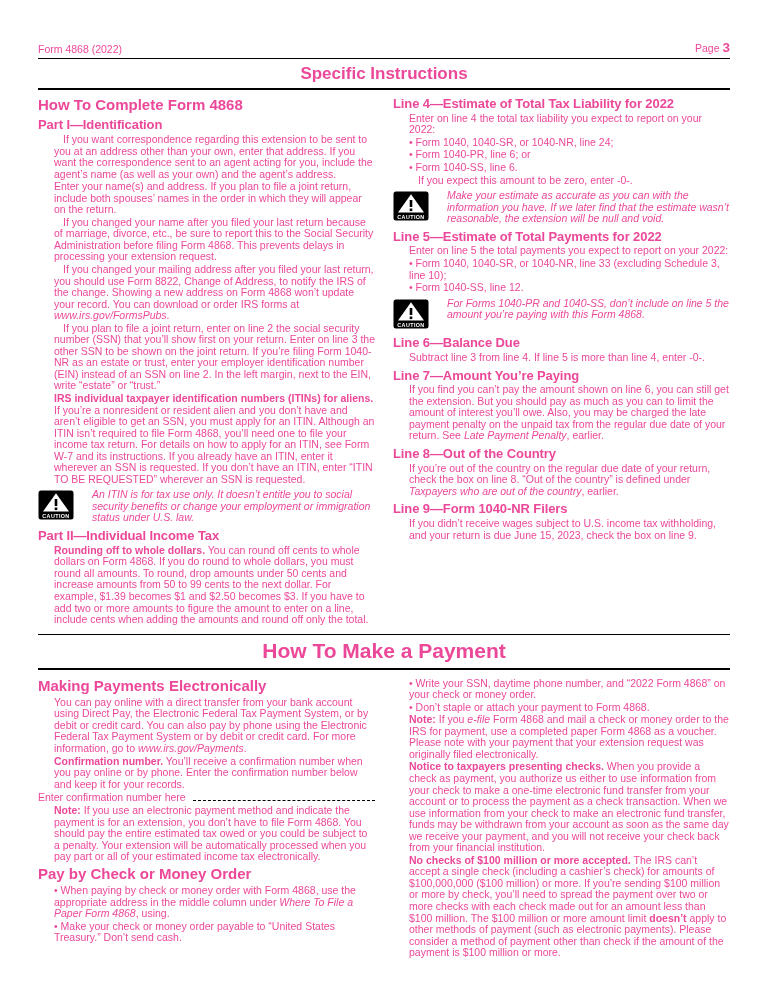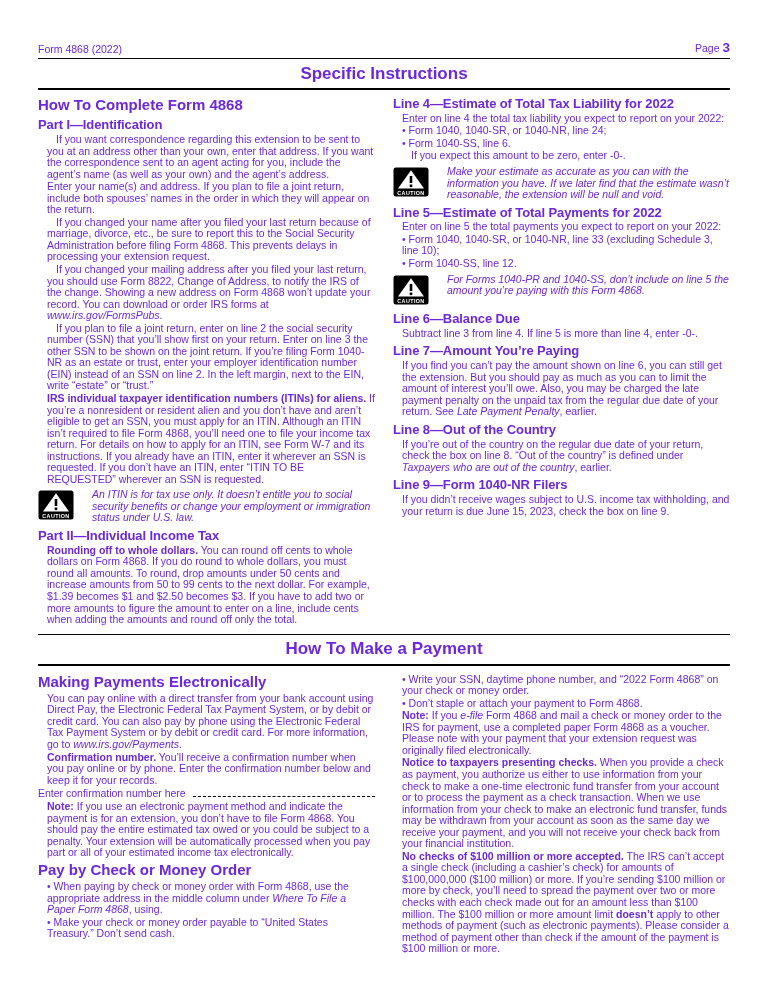--- a/index.html
+++ b/index.html
@@ -1,35 +1,35 @@
 <!DOCTYPE html>
 <html><head>
 <meta charset="utf-8">
 <style>
   html,body { margin:0; padding:0; background:#fff; }
   .page {
     position:relative; width:768px; height:994px; box-sizing:border-box;
-    background:#fff; color:#6d28d9;
+    background:#fff; color:#ec4899;
     font-family:"Liberation Sans", sans-serif;
     padding:40px 38px 0 38px; overflow:hidden;
   }
   .hdr { display:flex; justify-content:space-between; align-items:flex-end;
     font-size:10.5px; border-bottom:1.2px solid #000; padding-bottom:3px; }
   .hdr .pgnum { font-weight:bold; font-size:13.5px; }
   .doc-title { text-align:center; font-weight:bold; font-size:17px;
     padding:5px 0 4px 0; border-bottom:2.2px solid #000; margin-bottom:7px; }
-  .banner { text-align:center; font-weight:bold; font-size:17px;
+  .banner { text-align:center; font-weight:bold; font-size:21px;
     border-top:1.6px solid #000; border-bottom:2.2px solid #000;
     padding:4px 0 5px 0; margin:7px 0 8px 0; }
   .columns { display:flex; gap:18px; }
   .col { flex:1 1 0; min-width:0; font-size:10.5px; line-height:11.55px; }
   .col > :first-child { margin-top:0 !important; }
   .h1 { font-size:15px; line-height:1.08; font-weight:bold; margin:3px 0 3px 0; }
   .h2 { font-size:13px; line-height:1.06; font-weight:bold; margin:5px 0 2px 0; letter-spacing:-0.1px; }
-  .p  { margin:0 0 1px 9px; }
+  .p  { margin:0 0 1px 16px; }
   .indent { text-indent:9px; }
   .caution { display:flex; gap:18px; margin:4px 0 5px 0; align-items:flex-start; }
   .caution-icon { flex:0 0 36px; padding-top:1px; }
   .caution-text { font-style:italic; flex:1 1 auto; }
   .fill { display:flex; align-items:flex-end; margin:1px 0 2px 0; }
   .fill .dashes { flex:1 1 auto; border-bottom:1.2px dashed #000; margin:0 0 2px 7px; height:9px; }
 </style>
 </head>
 <body>
 
@@ -61,20 +61,21 @@
             </svg></span>
           <div class="caution-text"><span>An ITIN is for tax use only. It doesn’t entitle you to social security benefits or change your employment or immigration status under U.S. law.</span></div>
         </div>
         <div class="h2"><span>Part II—Individual Income Tax</span></div>
         <div class="p"><span style="font-weight: bold;">Rounding off to whole dollars.</span><span> You can round off cents to whole dollars on Form 4868. If you do round to whole dollars, you must round all amounts. To round, drop amounts under 50 cents and increase amounts from 50 to 99 cents to the next dollar. For example, $1.39 becomes $1 and $2.50 becomes $3. If you have to add two or more amounts to figure the amount to enter on a line, include cents when adding the amounts and round off only the total.</span></div>
       </div>
     <div class="col">
         <div class="h2"><span>Line 4—Estimate of Total Tax Liability for 2022</span></div>
         <div class="p"><span>Enter on line 4 the total tax liability you expect to report on your 2022:</span></div>
         <div class="p"><span>• Form 1040, 1040-SR, or 1040-NR, line 24;</span></div>
+        <div class="p"><span>• Form 1040-PR, line 6; or</span></div>
         <div class="p"><span>• Form 1040-SS, line 6.</span></div>
         <div class="p indent"><span>If you expect this amount to be zero, enter -0-.</span></div>
         <div class="caution">
           <span class="caution-icon"><svg width="36" height="30" viewBox="0 0 36 30">
               <rect x="0.5" y="0.5" width="35" height="29" rx="2.5" fill="#000"></rect>
               <path d="M18 3.2 L31 21.5 L5 21.5 Z" fill="#fff"></path>
               <rect x="16.7" y="9" width="2.6" height="7" fill="#000"></rect>
               <rect x="16.7" y="17.5" width="2.6" height="2.6" fill="#000"></rect>
               <text x="18" y="27.6" font-size="5.4" font-weight="bold" text-anchor="middle" fill="#fff" font-family="Liberation Sans, sans-serif" letter-spacing="0.4">CAUTION</text>
             </svg></span>

